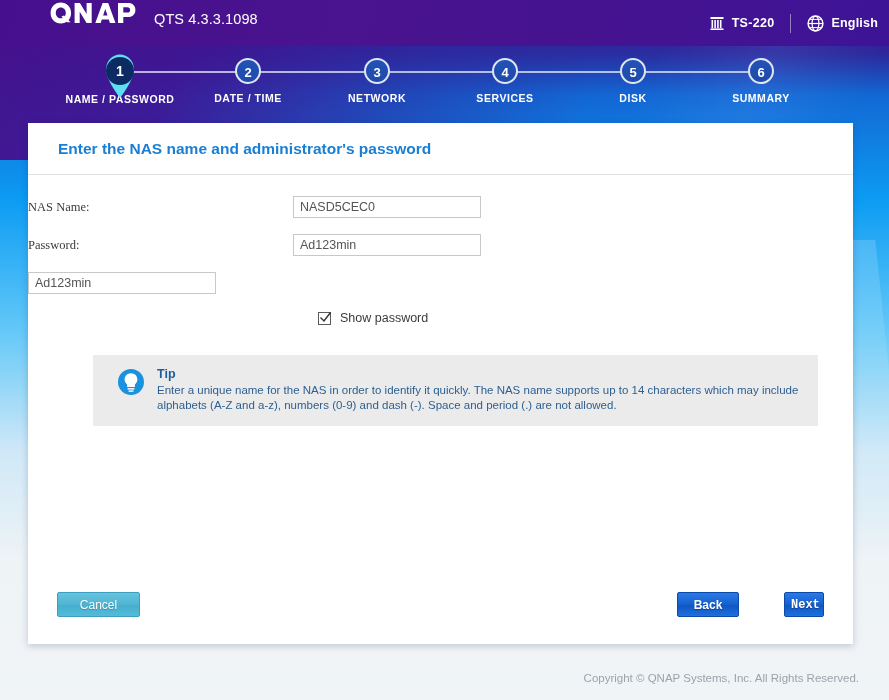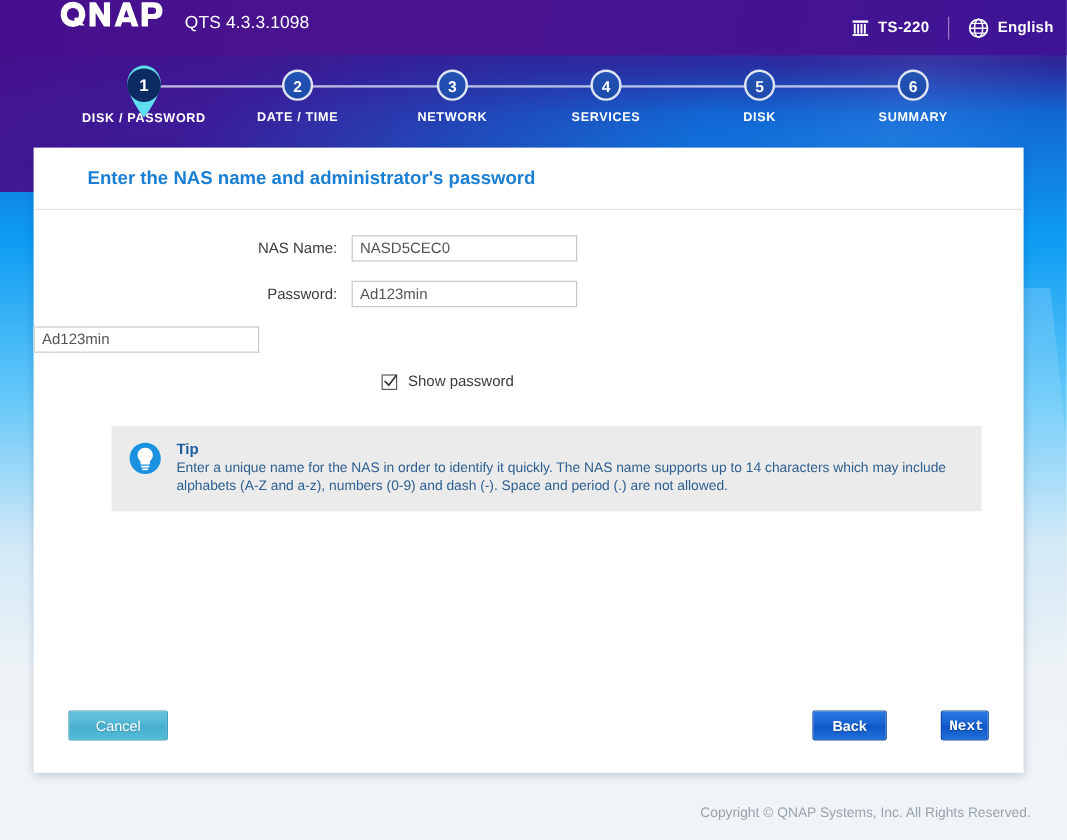--- a/index.html
+++ b/index.html
@@ -211,45 +211,46 @@
     top: 123px;
     width: 825px;
     height: 521px;
     background: #ffffff;
     box-shadow: 0 2px 7px rgba(10,40,90,0.22);
     z-index: 4;
   }
   #card-title {
     height: 52px;
     line-height: 52px;
-    padding-left: 45px;
+    padding-left: 30px;
     font-size: 15.5px;
     color: #1a7fd4;
     font-weight: bold;
     border-bottom: 1px solid #e2e2e2;
     box-sizing: border-box;
   }
 
   
   #form {
     padding-top: 18px;
   }
   .form-row {
     display: flex;
     align-items: center;
     height: 28px;
     margin-bottom: 10px;
   }
   .form-label {
     width: 265px;
-    text-align: right;
+    text-align: left;
     padding-right: 12px;
     font-size: 12.5px;
     color: #3b3b3b;
     box-sizing: border-box;
+    font-family: Liberation Serif, serif;
   }
   .form-input {
     width: 188px;
     height: 22px;
     border: 1px solid #c8c8c8;
     background: #ffffff;
     font-family: "Liberation Sans", sans-serif;
     font-size: 12.5px;
     color: #555555;
     padding: 0 6px;
@@ -283,21 +284,21 @@
     margin-left: 9px;
     font-size: 12.5px;
     color: #3b3b3b;
     cursor: pointer;
   }
 
   
   #tip {
     margin: 26px 35px 0 65px;
     background: #ebebeb;
-    padding: 12px 14px 13px 14px;
+    padding: 12px 14px 13px 24px;
     display: flex;
     align-items: flex-start;
     box-sizing: border-box;
   }
   #tip-icon {
     flex: 0 0 auto;
     margin-right: 12px;
     margin-top: 1px;
   }
   #tip-body {
@@ -426,21 +427,21 @@
 </div>
 
 <div id="stepper">
   <div id="stepper-track"></div>
 
   <div class="step active" style="left:120px;">
     <svg class="step-pin" viewBox="0 0 38 47">
       <path d="M19 46 C19 46 5 28 5 17.5 C5 9 11.3 2.5 19 2.5 C26.7 2.5 33 9 33 17.5 C33 28 19 46 19 46 Z" fill="#5ce0ef"></path>
     </svg>
     <div class="step-circle">1</div>
-    <div class="step-label">DISK / PASSWORD</div>
+    <div class="step-label">NAME / PASSWORD</div>
   </div>
 
   <div class="step" style="left:248px;">
     <div class="step-circle">2</div>
     <div class="step-label">DATE / TIME</div>
   </div>
 
   <div class="step" style="left:377px;">
     <div class="step-circle">3</div>
     <div class="step-label">NETWORK</div>

